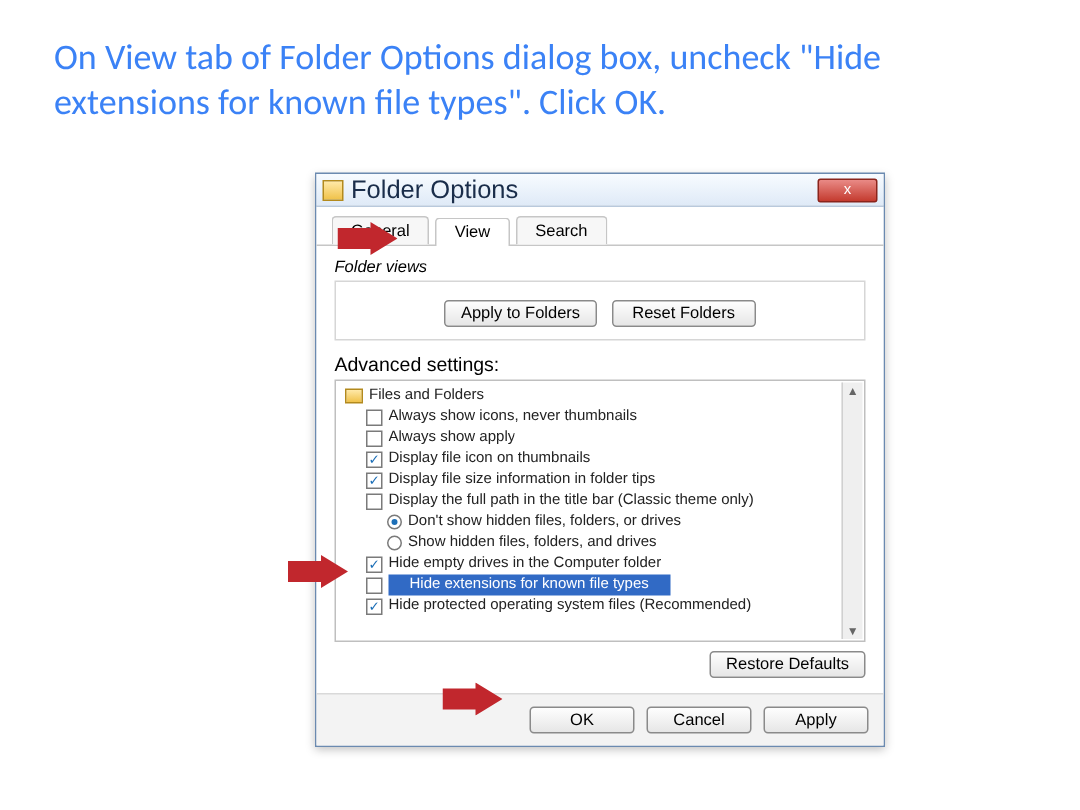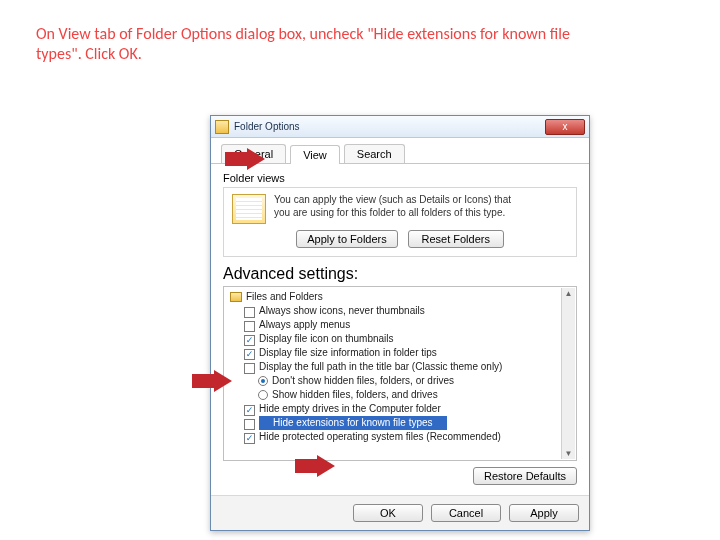--- a/index.html
+++ b/index.html
@@ -12,23 +12,23 @@
     font-size: 11px;
     color: #000;
     position: relative;
   }
   .instruction {
     position: absolute;
     left: 36px;
     top: 24px;
     width: 560px;
     font-family: Calibri, "Segoe UI", sans-serif;
-    font-size: 16px;
+    font-size: 24px;
     line-height: 1.25;
-    color: #ef4444;
+    color: #3b82f6;
   }
   .dialog {
     position: absolute;
     left: 210px;
     top: 115px;
     width: 380px;
     border: 1px solid #6b8ab0;
     background: #f4f4f4;
     box-shadow: 0 2px 6px rgba(0,0,0,0.25);
   }
@@ -39,21 +39,21 @@
     background: linear-gradient(#f7fbff, #dfeaf7);
     border-bottom: 1px solid #b9c9dc;
     padding: 0 4px;
   }
   .titlebar-icon {
     width: 14px; height: 14px;
     background: linear-gradient(#ffe9a8,#f0c24a);
     border: 1px solid #b38a1d;
     margin-right: 5px;
   }
-  .titlebar .title { flex: 1; font-size: 10px; color: #1a2d4a; }
+  .titlebar .title { flex: 1; font-size: 17px; color: #1a2d4a; }
   .close-btn {
     width: 40px; height: 16px;
     background: linear-gradient(#e98a86,#c43b2f);
     border: 1px solid #8a241c;
     border-radius: 2px;
     color: #fff;
     text-align: center;
     font-size: 10px;
     line-height: 14px;
     cursor: pointer;
@@ -77,21 +77,21 @@
   }
   .tab.active {
     background: #fff;
     position: relative;
     top: 1px;
   }
   .body-area {
     background: #fff;
     padding: 8px 12px 10px 12px;
   }
-  .group-label { font-size: 11px; margin-bottom: 3px; }
+  .group-label { font-size: 11px; margin-bottom: 3px; font-style: italic; }
   .folder-views {
     border: 1px solid #d6d6d6;
     padding: 6px 8px 8px 8px;
     margin-bottom: 8px;
   }
   .fv-row { display: flex; align-items: flex-start; gap: 8px; }
   .fv-icon {
     width: 34px; height: 30px;
     background: linear-gradient(#fff6dc,#ffe08a);
     border: 1px solid #caa23a;
@@ -107,33 +107,33 @@
   .win-btn {
     min-width: 96px;
     padding: 2px 10px;
     font-size: 11px;
     text-align: center;
     border: 1px solid #8a8a8a;
     background: linear-gradient(#fefefe,#e6e6e6);
     border-radius: 3px;
     cursor: pointer;
   }
-  .adv-label { font-size: 16px; margin: 4px 0 3px 0; }
+  .adv-label { font-size: 13px; margin: 4px 0 3px 0; }
   .tree {
     border: 1px solid #bfbfbf;
     background: #fff;
     height: 175px;
     overflow: hidden;
     padding: 3px 4px;
     font-size: 10px;
     color: #222;
     position: relative;
   }
   .node { display:flex; align-items:center; gap:4px; line-height:14px; padding:0 0 0 2px; }
-  .lvl1 { margin-left: 14px; align-items: flex-end; }
+  .lvl1 { margin-left: 14px; }
   .lvl2 { margin-left: 28px; }
   .folder-ico {
     width:12px; height:10px;
     background: linear-gradient(#ffe9a8,#f0c24a);
     border:1px solid #b38a1d;
   }
   .chk {
     width:11px; height:11px;
     border:1px solid #7a7a7a;
     background:#fff;
@@ -185,47 +185,40 @@
 
   <div class="tabs">
     <div class="tab">General</div>
     <div class="tab active">View</div>
     <div class="tab">Search</div>
   </div>
 
   <div class="body-area">
     <div class="group-label">Folder views</div>
     <div class="folder-views">
-      <div class="fv-row">
-        <div class="fv-icon"></div>
-        <div class="fv-desc">
-          <div>You can apply the view (such as Details or Icons) that</div>
-          <div>you are using for this folder to all folders of this type.</div>
-        </div>
-      </div>
       <div class="fv-buttons">
         <div class="win-btn">Apply to Folders</div>
         <div class="win-btn">Reset Folders</div>
       </div>
     </div>
 
     <div class="adv-label">Advanced settings:</div>
     <div class="tree">
       <div class="node">
         <span class="folder-ico"></span>
         <span class="txt">Files and Folders</span>
       </div>
 
       <div class="node lvl1">
           <span class="chk"></span>
           <span class="txt">Always show icons, never thumbnails</span>
         </div>
       <div class="node lvl1">
           <span class="chk"></span>
-          <span class="txt">Always apply menus</span>
+          <span class="txt">Always show apply</span>
         </div>
       <div class="node lvl1">
           <span class="chk checked"></span>
           <span class="txt">Display file icon on thumbnails</span>
         </div>
       <div class="node lvl1">
           <span class="chk checked"></span>
           <span class="txt">Display file size information in folder tips</span>
         </div>
       <div class="node lvl1">

